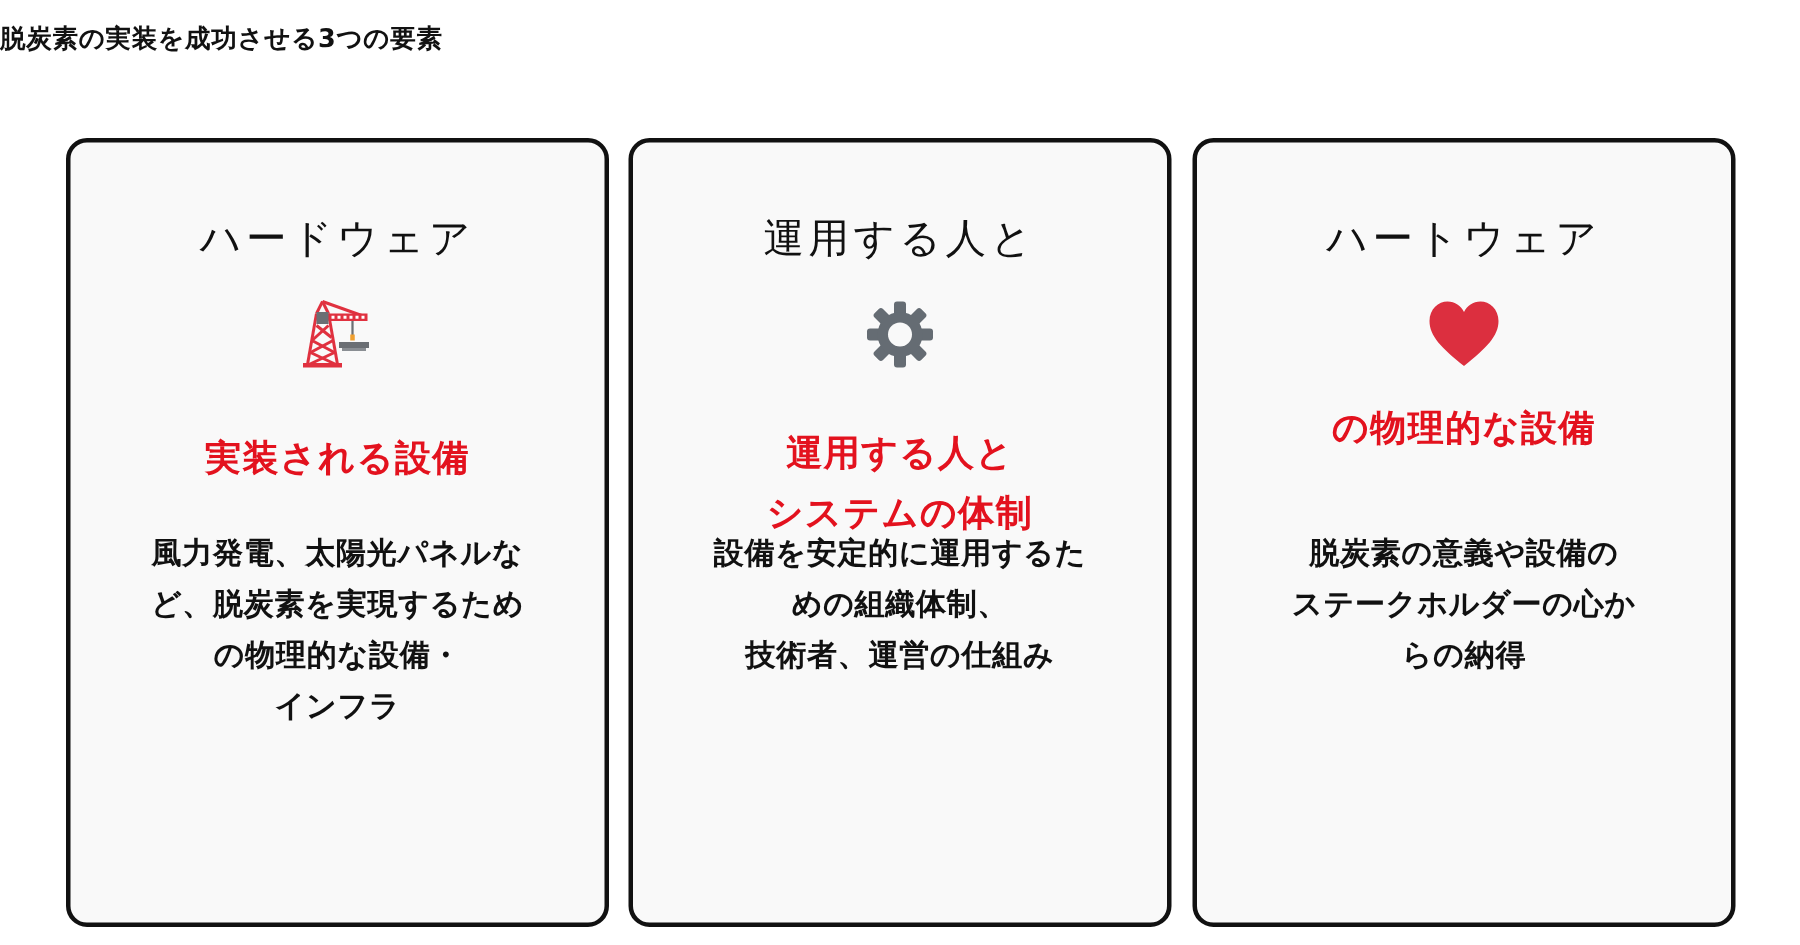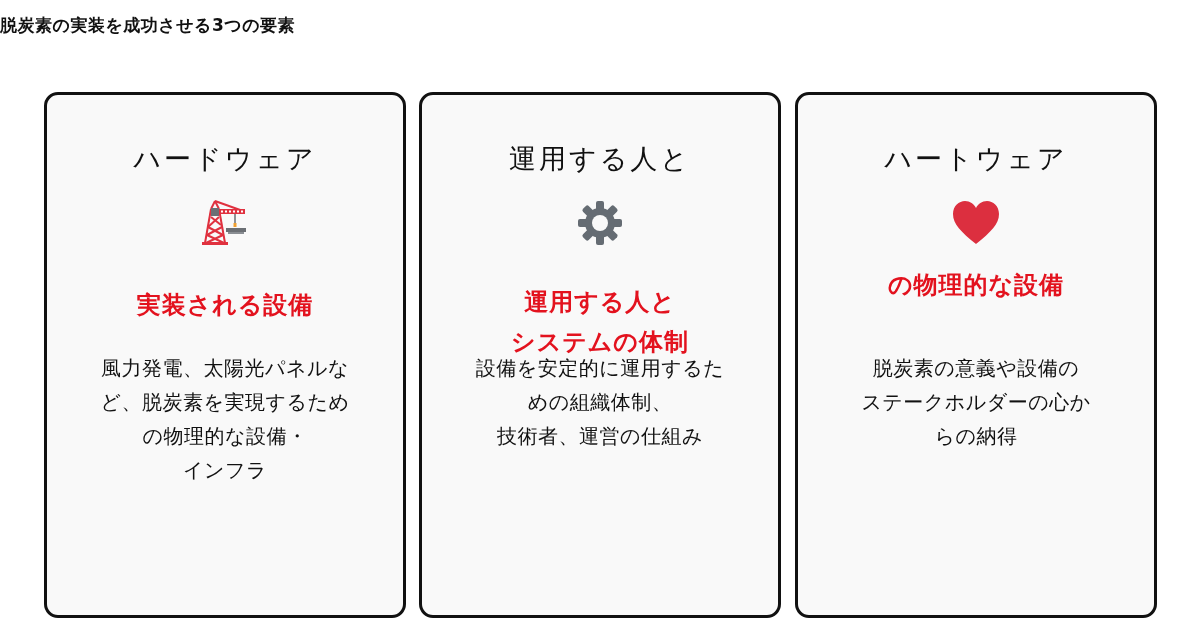--- a/index.html
+++ b/index.html
@@ -22,21 +22,21 @@
     .card-icon {
       position: absolute; top: 104px; left: 50%; transform: translateX(-50%);
       width: 52px; height: 48px; display: flex; align-items: center; justify-content: center;
     }
     .card-sub {
       position: absolute; left: 0; right: 0; text-align: center;
       font-size: 24px; font-weight: bold; color: #e3121e; line-height: 40px; letter-spacing: 1px;
     }
     .card-desc {
       position: absolute; top: 256px; left: 14px; right: 14px; text-align: center;
-      font-size: 20px; font-weight: normal; color: #111; line-height: 34px; letter-spacing: 0.5px;
+      font-size: 20px; font-weight: bold; color: #111; line-height: 34px; letter-spacing: 0.5px;
     }
     .line { display: block; }
   </style>
 </head>
 <body>
 
 <div class="title">脱炭素の実装を成功させる3つの要素</div>
 
 <div class="card" style="left:44px;">
   <div class="card-heading">ハードウェア</div>

